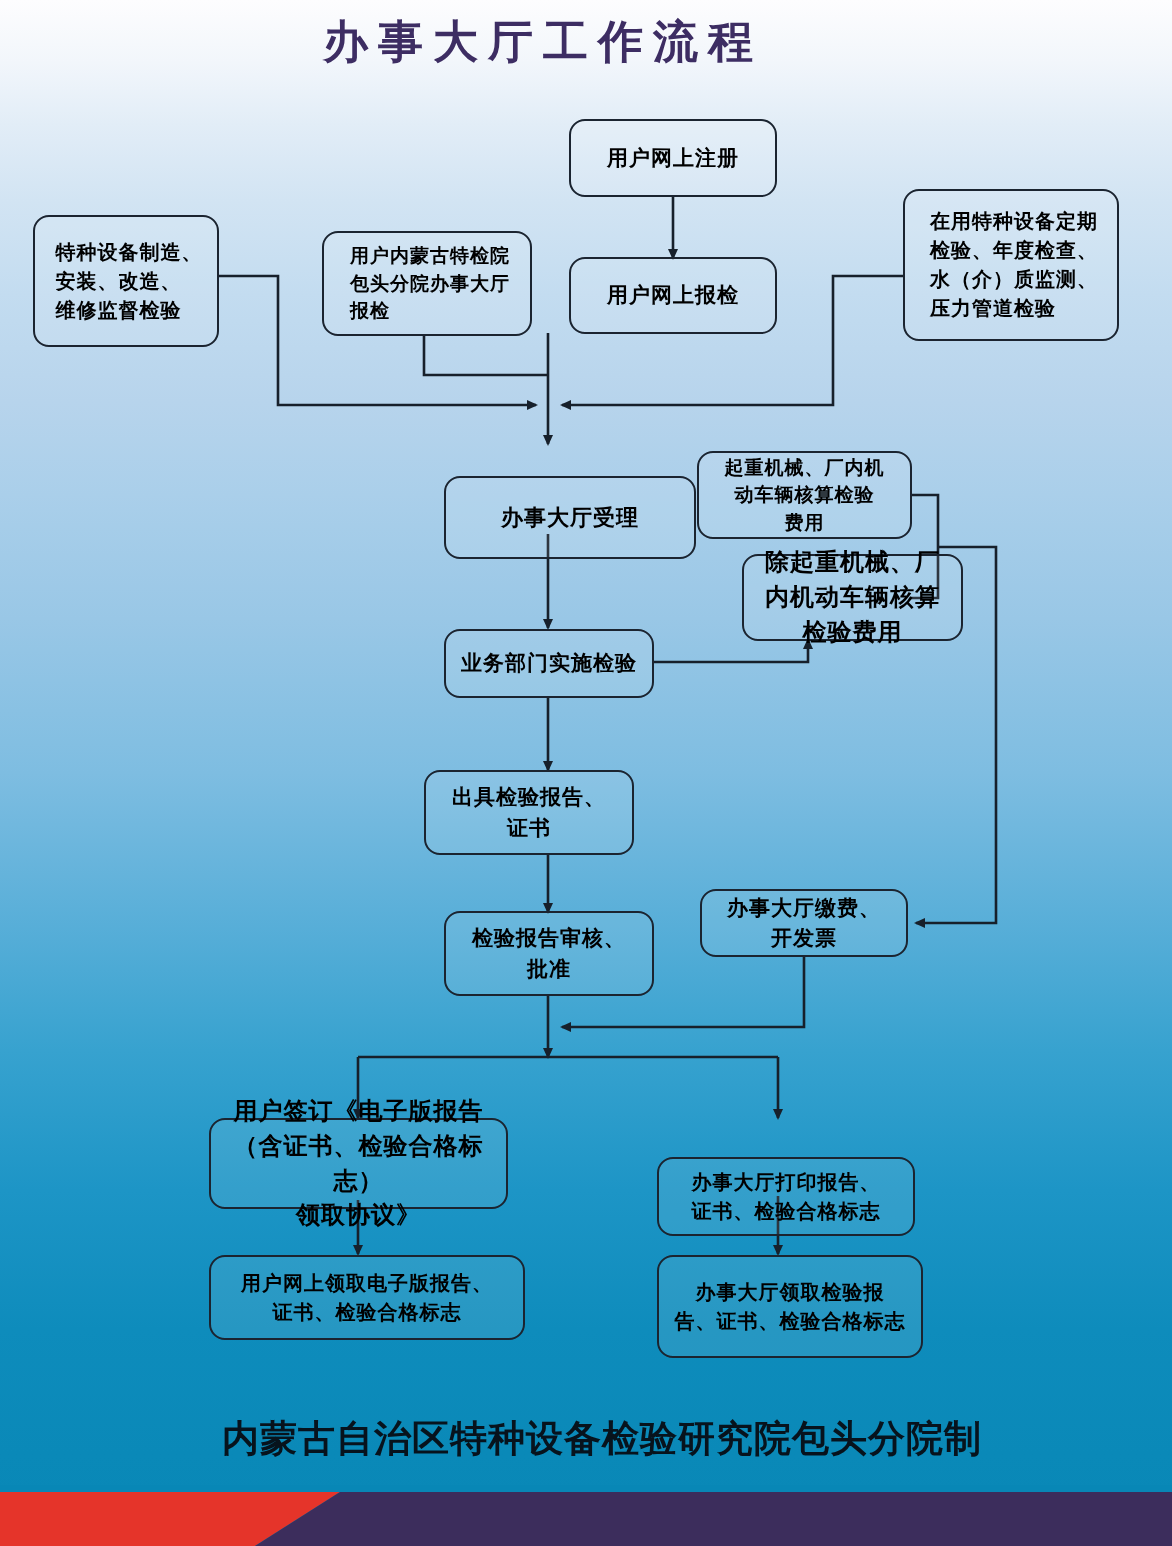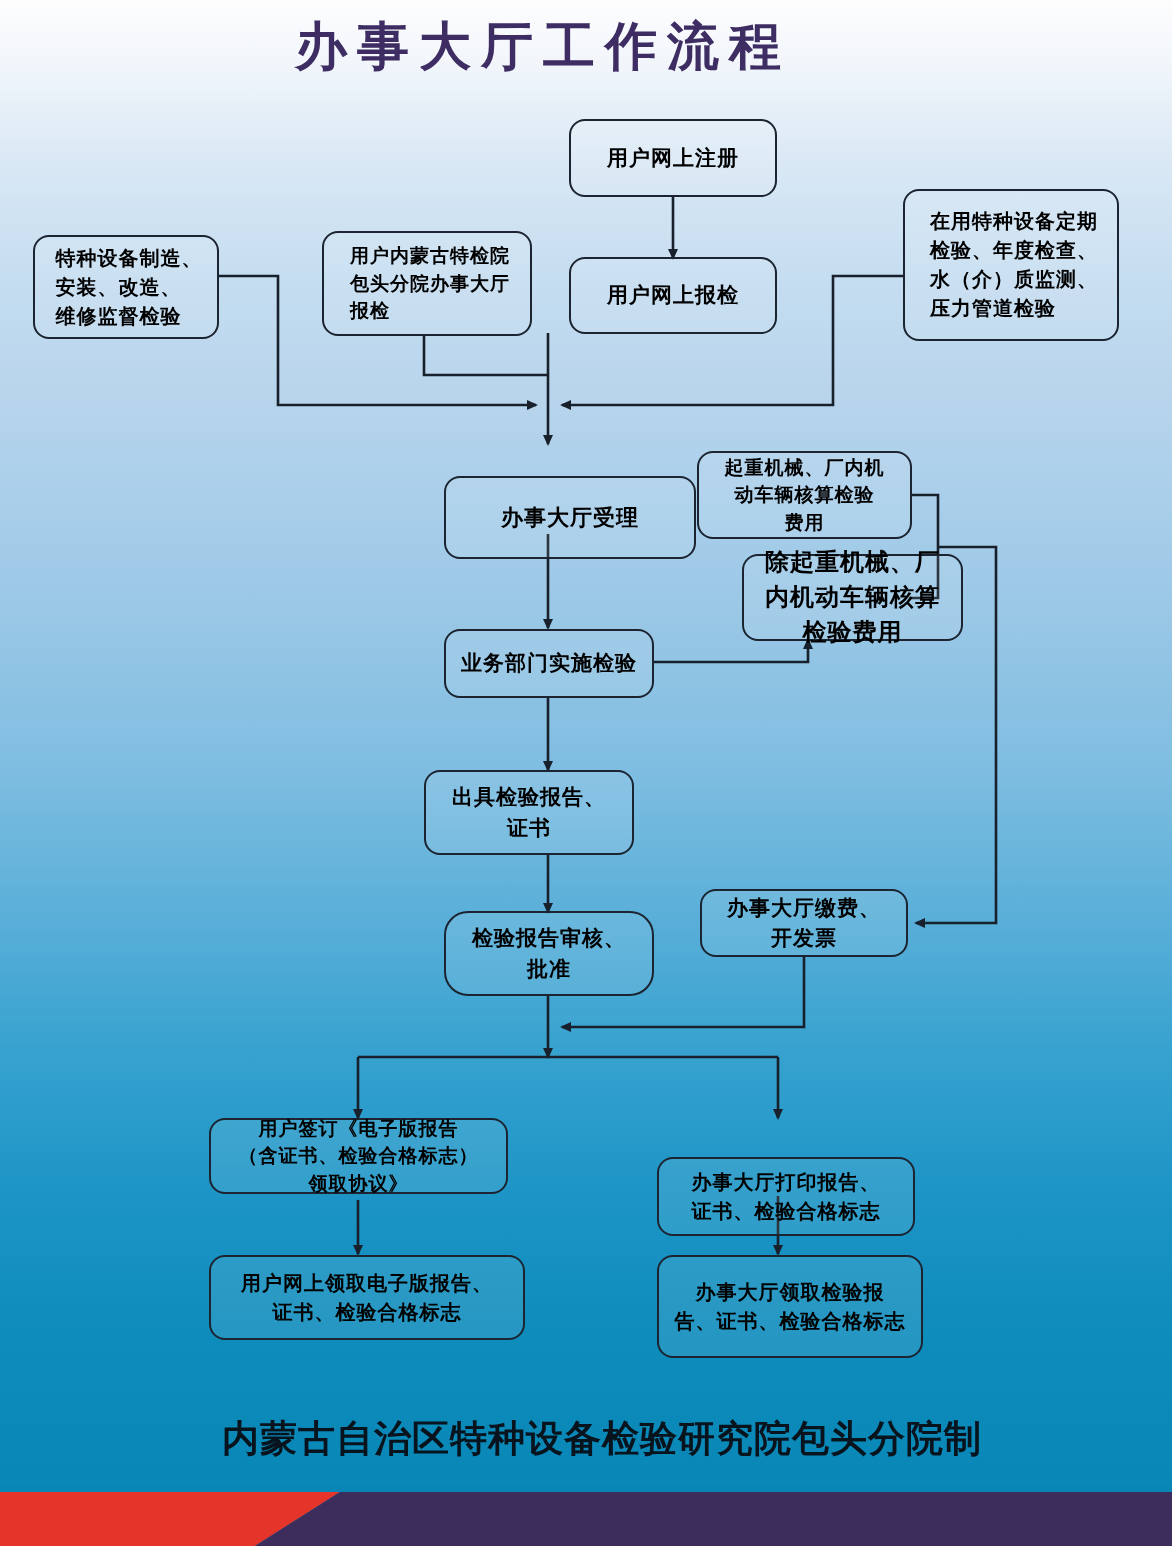--- a/index.html
+++ b/index.html
@@ -23,21 +23,21 @@
        #57aed8 60%,
        #37a2cf 68%,
        #1d95c6 77%,
        #0e8cbc 86%,
        #0a89b8 94%,
        #0887b6 100%);
   }
   
   #title{
     position:absolute;left:0;top:12px;width:1086px;text-align:center;
-    font-size:52px;font-weight:bold;letter-spacing:10px;
+    font-size:45px;font-weight:bold;letter-spacing:10px;
     color:#3d2d63;
     font-family:"Liberation Serif","DejaVu Serif",serif;
     white-space:nowrap;
   }
   
   #links{position:absolute;left:0;top:0;width:1172px;height:1546px;}
   
   .node{
     position:absolute;
     box-sizing:border-box;
@@ -122,21 +122,21 @@
   </svg>
 
   <div class="node" style="left:569px;top:119px;width:208px;height:78px;font-size:21px;">
     <span class="txt">用户网上注册</span>
   </div>
 
   <div class="node" style="left:569px;top:257px;width:208px;height:77px;font-size:21px;border-radius:16px;">
     <span class="txt">用户网上报检</span>
   </div>
 
-  <div class="node n-left" style="left:33px;top:215px;width:186px;height:104px;font-size:20px;margin-top:20px;">
+  <div class="node n-left" style="left:33px;top:215px;width:186px;height:132px;font-size:20px;">
     <span class="txt">特种设备制造、
 安装、改造、
 维修监督检验</span>
   </div>
 
   <div class="node n-left" style="left:322px;top:231px;width:210px;height:105px;font-size:19px;">
     <span class="txt">用户内蒙古特检院
 包头分院办事大厅
 报检</span>
   </div>
@@ -166,31 +166,31 @@
 
   <div class="node" style="left:444px;top:629px;width:210px;height:69px;font-size:21px;">
     <span class="txt">业务部门实施检验</span>
   </div>
 
   <div class="node" style="left:424px;top:770px;width:210px;height:85px;font-size:21px;">
     <span class="txt">出具检验报告、
 证书</span>
   </div>
 
-  <div class="node" style="left:444px;top:911px;width:210px;height:85px;font-size:21px;border-radius:24px;">
+  <div class="node" style="left:444px;top:911px;width:210px;height:85px;font-size:21px;">
     <span class="txt">检验报告审核、
 批准</span>
   </div>
 
   <div class="node" style="left:700px;top:889px;width:208px;height:68px;font-size:21px;">
     <span class="txt">办事大厅缴费、
 开发票</span>
   </div>
 
-  <div class="node" style="left:209px;top:1118px;width:299px;height:76px;font-size:19px;">
+  <div class="node" style="left:209px;top:1118px;width:299px;height:91px;font-size:24px;">
     <span class="txt">用户签订《电子版报告
 （含证书、检验合格标志）
 领取协议》</span>
   </div>
 
   <div class="node" style="left:209px;top:1255px;width:316px;height:85px;font-size:20px;">
     <span class="txt">用户网上领取电子版报告、
 证书、检验合格标志</span>
   </div>
 

